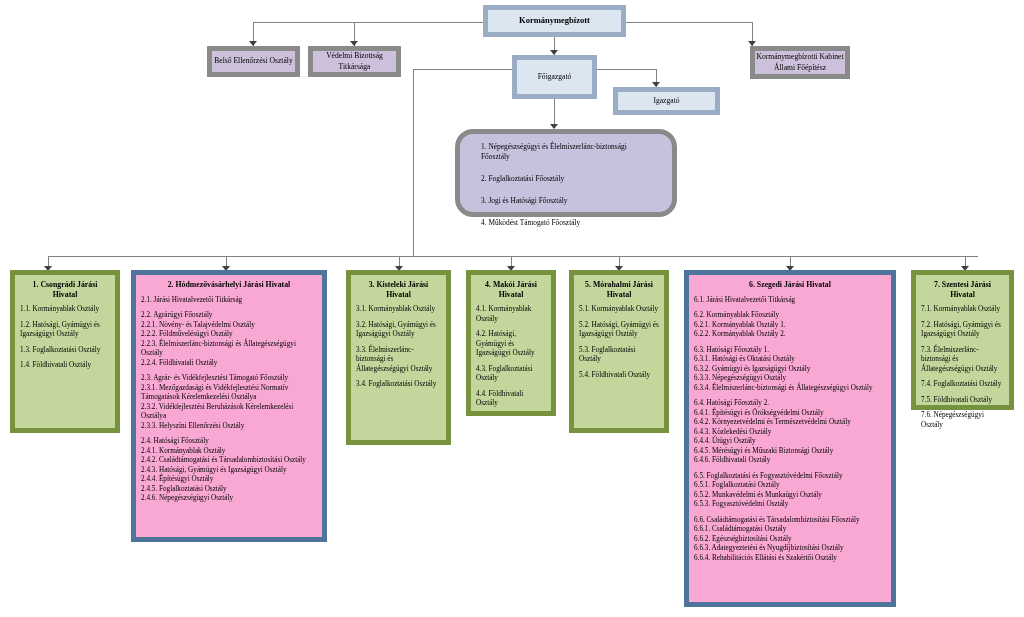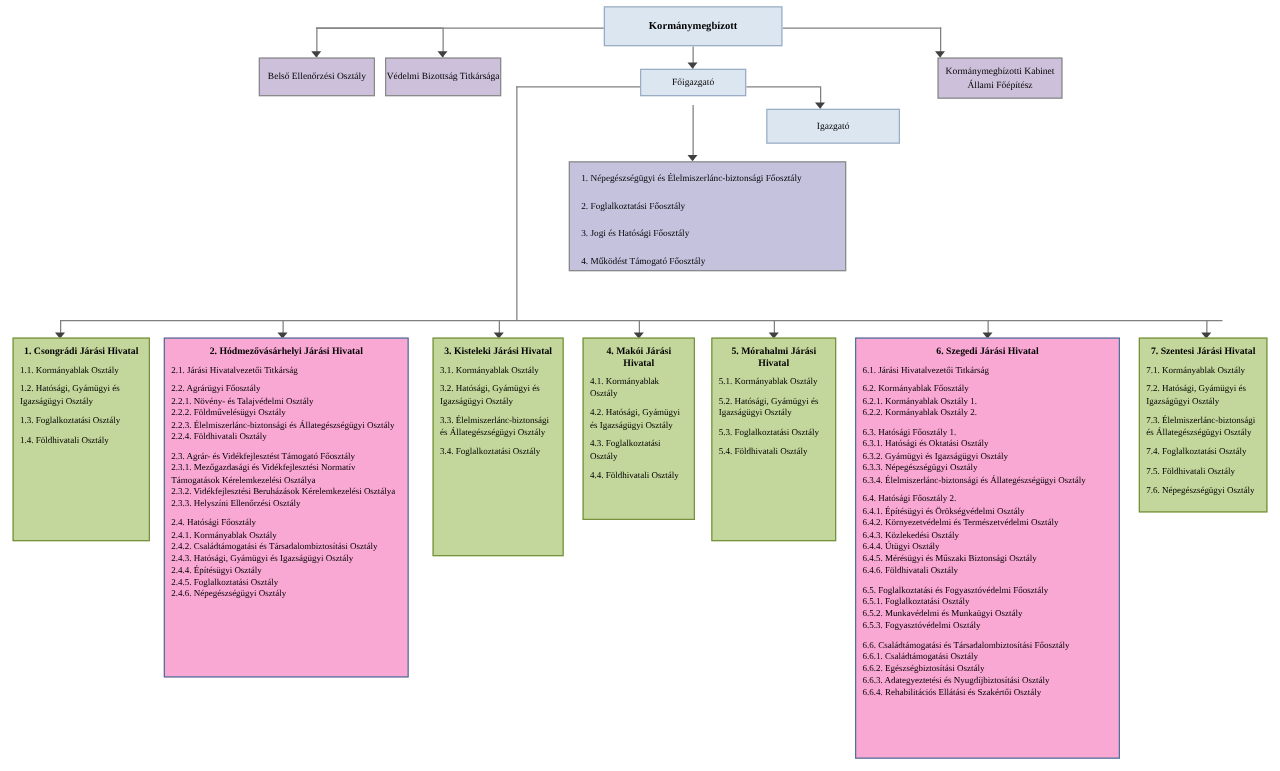--- a/index.html
+++ b/index.html
@@ -14,21 +14,21 @@
   #canvas {
     position: relative;
     width: 1024px;
     height: 617px;
     overflow: hidden;
     background: #ffffff;
   }
   .box {
     position: absolute;
     box-sizing: border-box;
-    border: 1px solid #4c1d95;
+    border: 5px solid #4c1d95;
     background: #dce6f1;
     font-size: 7.5px;
     line-height: 1.35;
   }
   .box.lavender { background: #ccc0da; border-color: #8a8a8a; }
   .box.periwinkle { background: #c5c2de; border-color: #8a8a8a; }
   .box.green { background: #c3d69b; border-color: #76923c; }
   .box.blue { background: #f9a8d4; border-color: #4f749c; }
   .box.pale { background: #dce6f1; border-color: #9badc4; }
 
@@ -55,21 +55,21 @@
     font-weight: bold;
     font-size: 7.8px;
     line-height: 1.25;
     margin-bottom: 6px;
   }
   .unit-list { font-size: 7.2px; line-height: 1.32; }
   .unit-list .grp { margin-bottom: 6px; }
   .unit-list .ln { display: block; }
 
   
-  .deptlist { padding: 8px 9px; font-size: 7.4px; }
+  .deptlist { padding: 8px 21px; font-size: 7.4px; border-radius: 18px; }
   .deptlist .ln { display: block; margin-bottom: 12px; }
   .deptlist .ln:last-child { margin-bottom: 13px; }
 
   
   .ln-h, .ln-v {
     position: absolute;
     background: #808080;
   }
   .ln-h { height: 1px; }
   .ln-v { width: 1px; }
@@ -145,21 +145,21 @@
         <span class="center-plain">Védelmi Bizottság Titkársága</span>
       </div>
   </div>
 
   <div class="box lavender" style="left:702px; top:46px; width:100px; height:33px;margin-left:48px;">
     <div class="vcenter">
         <span class="center-plain">Kormánymegbízotti Kabinet Állami Főépítész</span>
       </div>
   </div>
 
-  <div class="box pale" style="left:512px; top:55px; width:85px; height:22px;">
+  <div class="box pale" style="left:512px; top:55px; width:85px; height:44px;">
     <div class="vcenter">
         <span class="center-plain">Főigazgató</span>
       </div>
   </div>
 
   <div class="box pale" style="left:613px; top:87px; width:107px; height:28px;">
     <div class="vcenter">
         <span class="center-plain">Igazgató</span>
       </div>
   </div>

